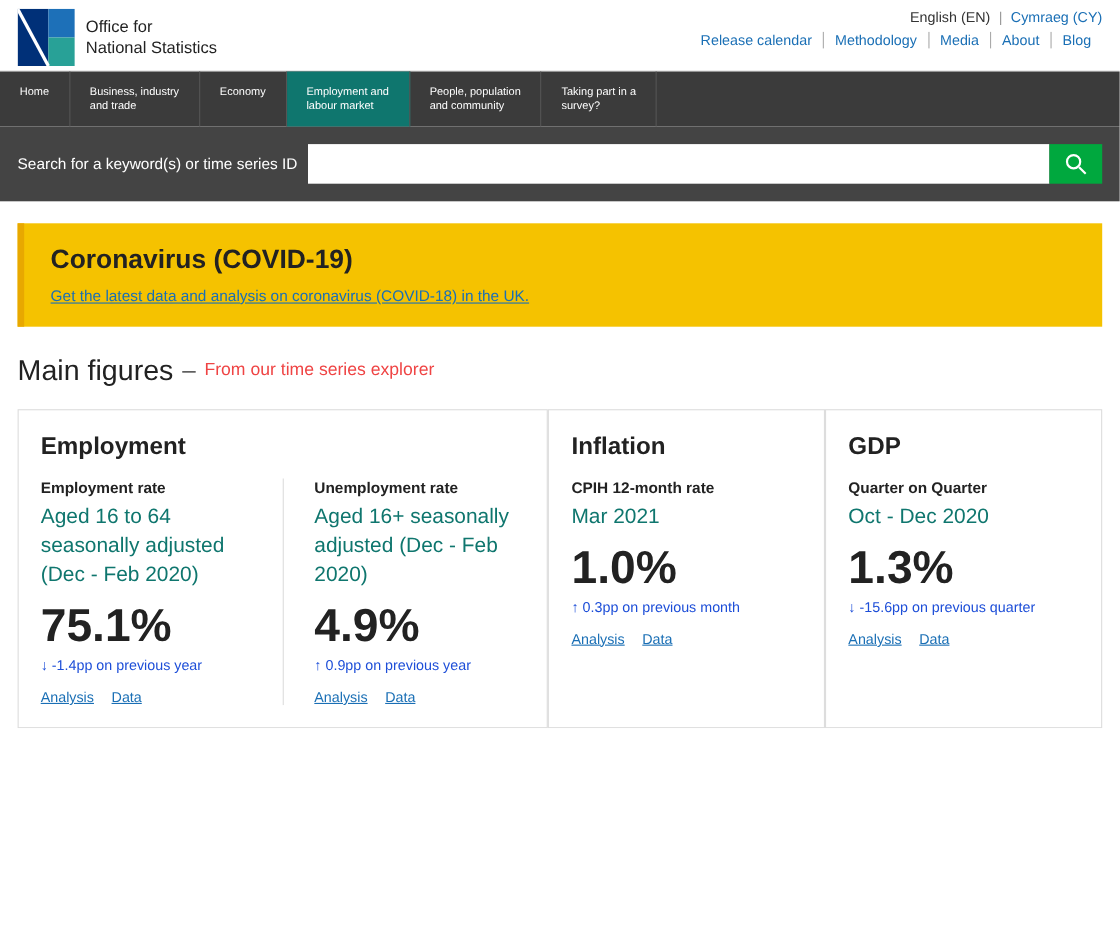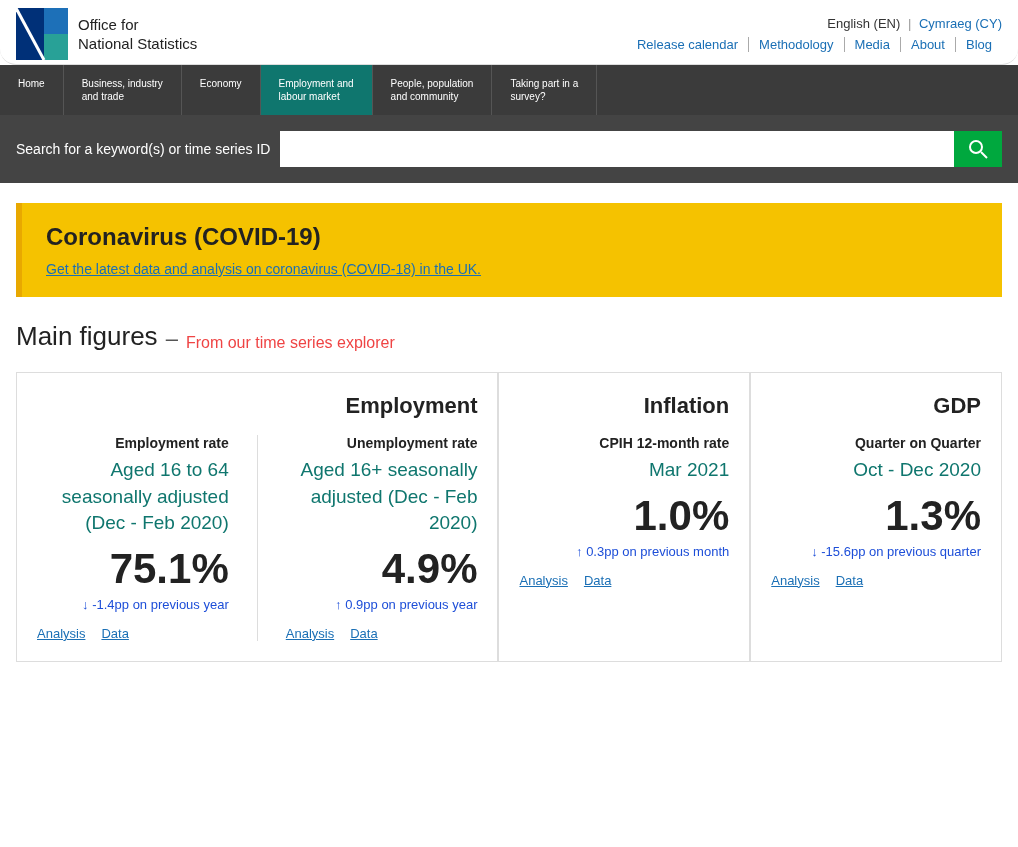--- a/index.html
+++ b/index.html
@@ -2,24 +2,23 @@
 <html><head>
   <meta charset="utf-8">
   <style>
     * { margin: 0; padding: 0; box-sizing: border-box; }
     body { font-family: Arial, sans-serif; font-size: 14px; color: #222; background: #fff; }
 
     
     .top-bar {
       display: flex;
       justify-content: space-between;
-      align-items: center;
+      align-items: flex-start;
       padding: 8px 16px 4px 16px;
       border-bottom: 1px solid #ddd;
-      border-radius: 16px;
     }
     .logo-area {
       display: flex;
       align-items: center;
       gap: 10px;
     }
     .logo-icon {
       width: 52px;
       height: 52px;
     }
@@ -126,35 +125,34 @@
     
     .main-figures-section {
       padding: 24px 16px 0 16px;
     }
     .main-figures-heading {
       font-size: 26px;
       font-weight: normal;
       color: #222;
       margin-bottom: 20px;
       display: flex;
-      align-items: flex-end;
+      align-items: center;
       gap: 8px;
     }
     .main-figures-heading .dash { color: #555; font-size: 22px; }
     .main-figures-heading a {
       color: #ef4444;
       text-decoration: none;
       font-size: 16px;
     }
 
     
     .cards-row {
       display: flex;
       flex-wrap: wrap;
-      text-align: right;
     }
     .card {
       border: 1px solid #ddd;
       padding: 20px;
       flex: 1;
       min-width: 200px;
     }
     .card-title {
       font-size: 22px;
       font-weight: bold;

